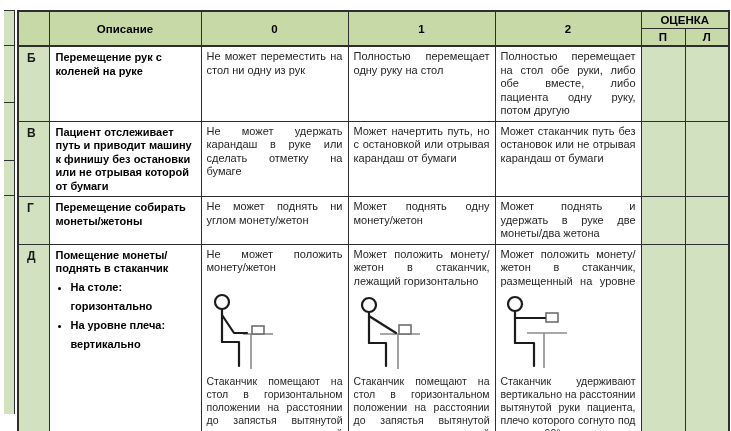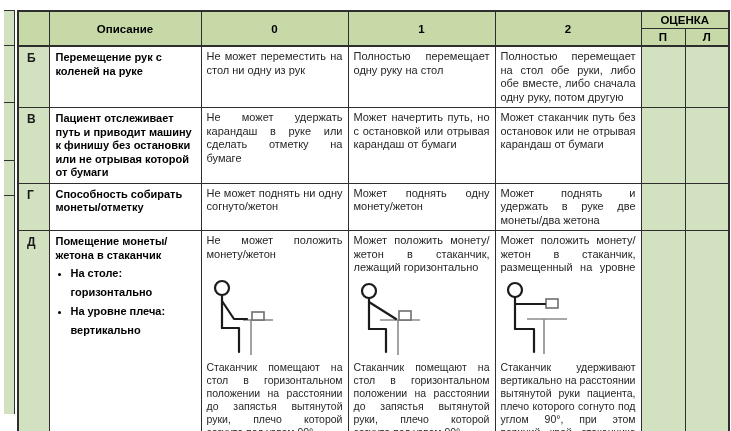--- a/index.html
+++ b/index.html
@@ -73,49 +73,49 @@
         <th>Л</th>
       </tr>
     </thead>
     <tbody>
 
       <tr style="height:57px">
         <td class="letter">Б</td>
         <td class="desc">Перемещение рук с коленей на руке</td>
         <td class="score">Не может переместить на стол ни одну из рук</td>
         <td class="score">Полностью перемещает одну руку на стол</td>
-        <td class="score">Полностью перемещает на стол обе руки, либо обе вместе, либо сначала одну руку, потом другую</td>
+        <td class="score">Полностью перемещает на стол обе руки, либо обе вместе, либо пациента одну руку, потом другую</td>
         <td class="mark"></td>
         <td class="mark"></td>
       </tr>
 
       <tr style="height:58px">
         <td class="letter">В</td>
         <td class="desc">Пациент отслеживает путь и приводит машину к финишу без остановки или не отрывая которой от бумаги</td>
         <td class="score">Не может удержать карандаш в руке или сделать отметку на бумаге</td>
         <td class="score">Может начертить путь, но с остановкой или отрывая карандаш от бумаги</td>
         <td class="score">Может стаканчик путь без остановок или не отрывая карандаш от бумаги</td>
         <td class="mark"></td>
         <td class="mark"></td>
       </tr>
 
       <tr style="height:35px">
         <td class="letter">Г</td>
-        <td class="desc">Способность собирать монеты/отметку</td>
-        <td class="score">Не может поднять ни одну согнуто/жетон</td>
+        <td class="desc">Перемещение собирать монеты/жетоны</td>
+        <td class="score">Не может поднять ни углом монету/жетон</td>
         <td class="score">Может поднять одну монету/жетон</td>
         <td class="score">Может поднять и удержать в руке две монеты/два жетона</td>
         <td class="mark"></td>
         <td class="mark"></td>
       </tr>
 
       <tr style="height:220px">
         <td class="letter">Д</td>
         <td class="desc">
-          <div>Помещение монеты/жетона в стаканчик</div>
+          <div>Помещение монеты/поднять в стаканчик</div>
           <ul class="bullets">
             <li>На столе: горизонтально</li>
             <li>На уровне плеча: вертикально</li>
           </ul>
         </td>
         <td class="score">
           <div class="fig-toptext">Не может положить монету/жетон</div>
           <svg class="figure" width="66" height="80" viewBox="0 0 66 80">
             <line class="furniture" x1="34" y1="44" x2="64" y2="44"></line>
             <line class="furniture" x1="42" y1="44" x2="42" y2="79"></line>

